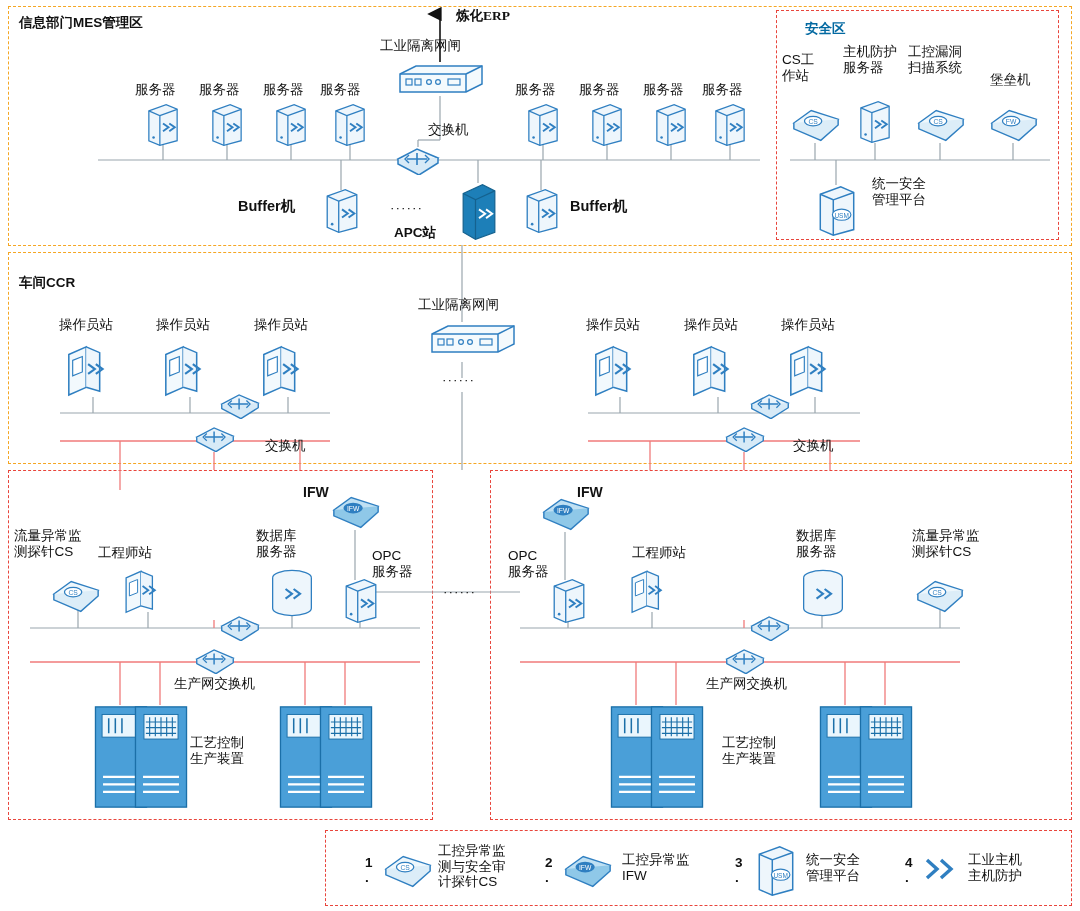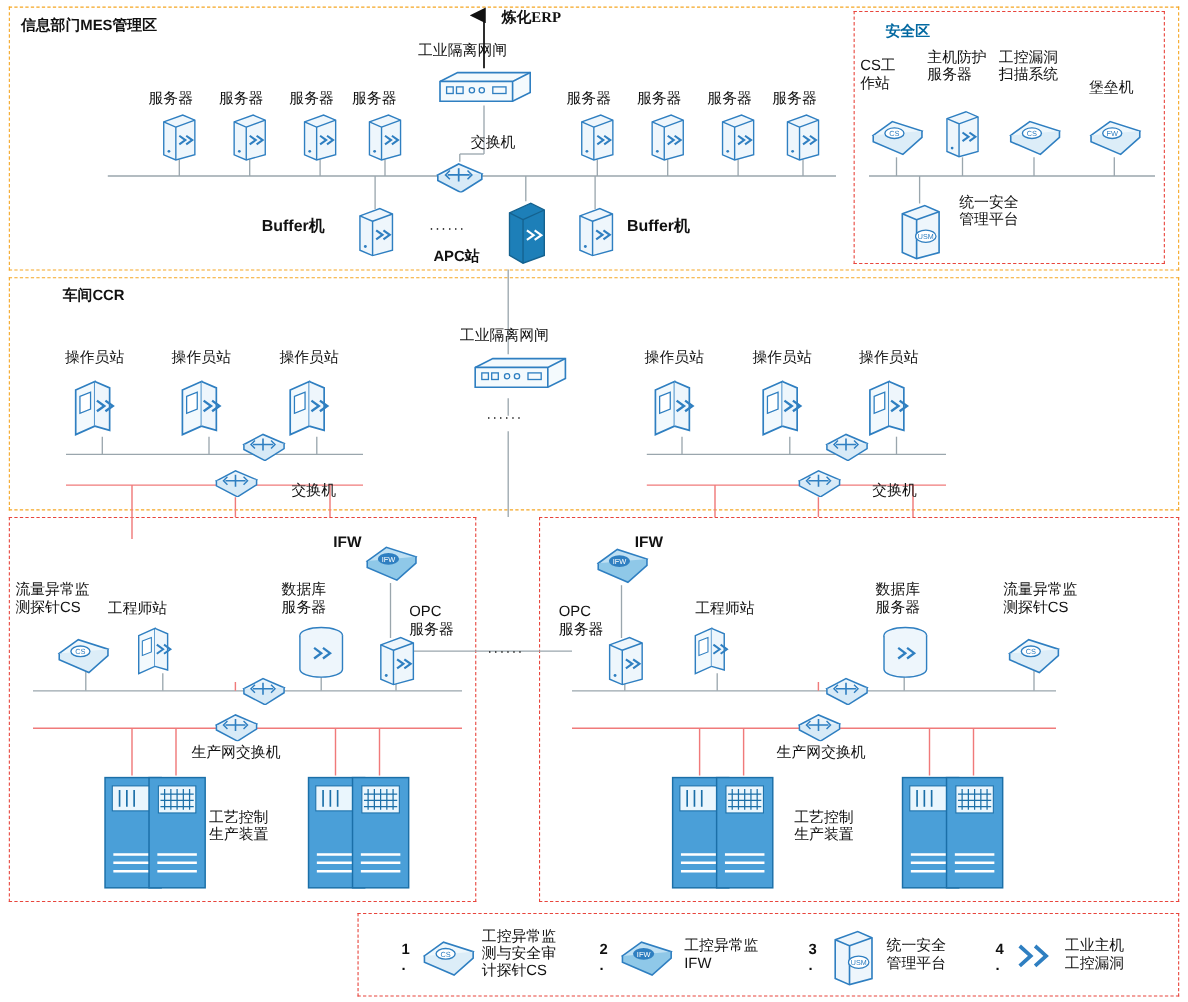--- a/index.html
+++ b/index.html
@@ -20,21 +20,21 @@
 
 <div id="root">
 
   <div class="zone orange" style="left:8px;top:6px;width:1064px;height:240px;"></div>
   <div class="zone-title" style="left:16px;top:14px;">信息部门MES管理区</div>
 
   <div class="zone red" style="left:776px;top:10px;width:283px;height:230px;"></div>
   <div class="zone-title red" style="left:802px;top:20px;">安全区</div>
 
   <div class="zone orange" style="left:8px;top:252px;width:1064px;height:212px;"></div>
-  <div class="zone-title" style="left:16px;top:260px;margin-left:38px;">车间CCR</div>
+  <div class="zone-title" style="left:16px;top:274px;">车间CCR</div>
 
   <div class="zone red" style="left:8px;top:470px;width:425px;height:350px;"></div>
   <div class="zone red" style="left:490px;top:470px;width:582px;height:350px;"></div>
 
   <div class="zone red" style="left:325px;top:830px;width:747px;height:76px;"></div>
 
   <svg width="1080" height="911">
     <defs>
       <marker id="arrUp" markerWidth="9" markerHeight="9" refX="4.5" refY="8" orient="auto">
         <path d="M4.5,0 L9,9 L0,9 Z" fill="#111"></path>
@@ -492,15 +492,15 @@
     </svg>
   <div class="lbl" style="left:806px;top:852px;"><span>统一安全
 管理平台</span></div>
 
   <div class="lbl b" style="left:905px;top:855px;">4</div>
   <div class="lbl b" style="left:905px;top:870px;">.</div>
   <svg class="dev" style="left:923px;top:856px;" width="40" height="26">
       <use href="#ico-chev"></use>
     </svg>
   <div class="lbl" style="left:968px;top:852px;"><span>工业主机
-工控漏洞</span></div>
+主机防护</span></div>
 
 </div>
 
 </body></html>

